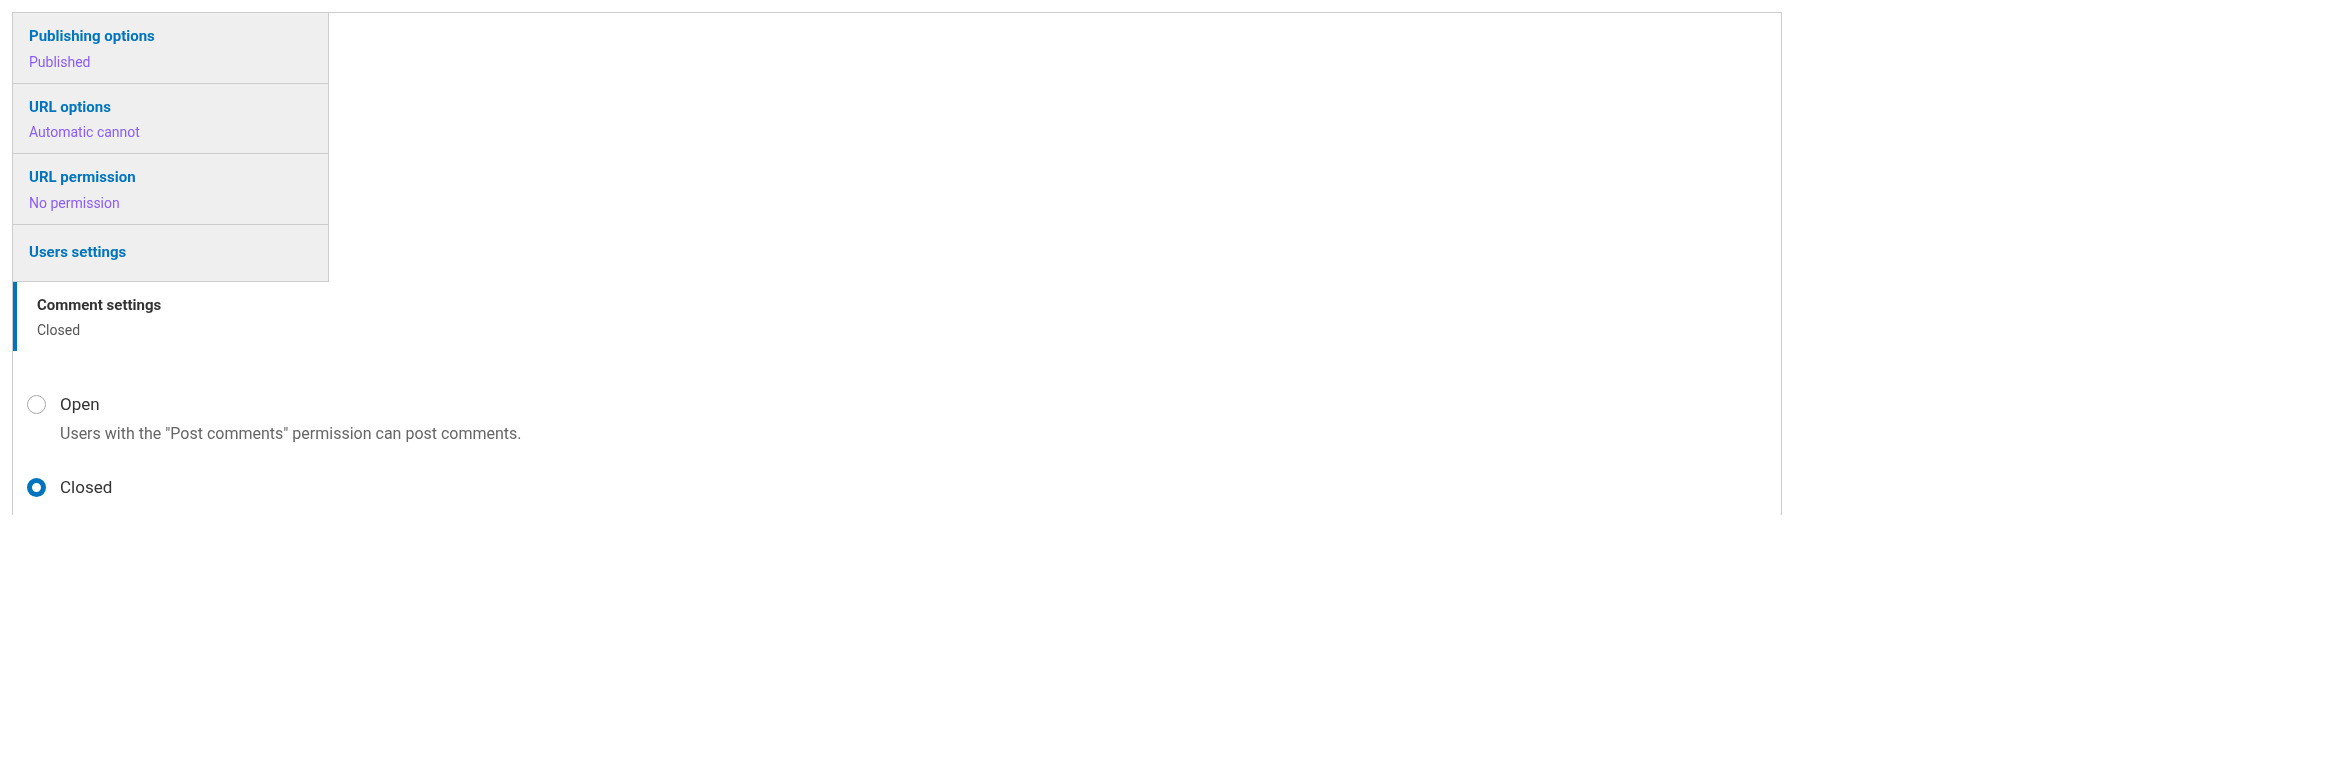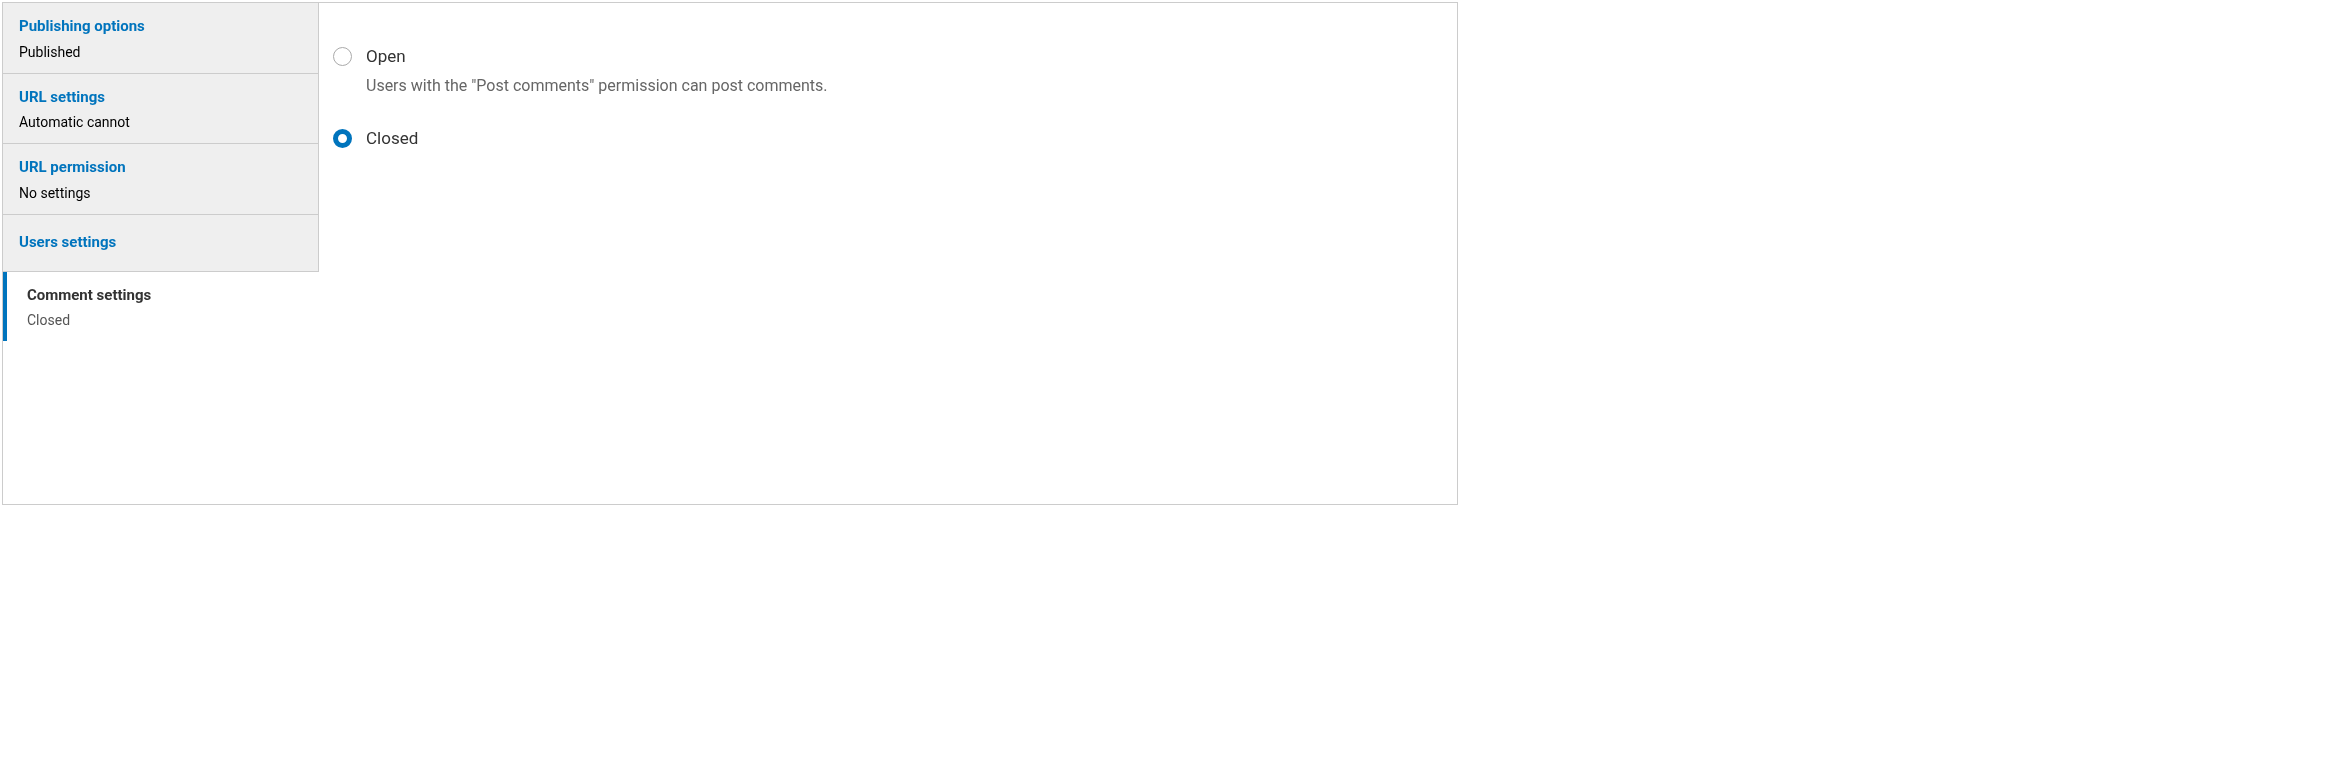--- a/index.html
+++ b/index.html
@@ -9,23 +9,24 @@
     }
     body {
       font-family: -apple-system, BlinkMacSystemFont, "Segoe UI", Roboto, "Helvetica Neue", Arial, sans-serif;
       font-size: 15px;
       color: #333;
       background: #fff;
     }
     .container {
       display: flex;
       border: 1px solid #ccc;
-      width: 1456px;
+      width: 1770px;
       height: 503px;
-      margin: 2px;
+      margin: 12px;
+      flex-direction: column;
     }
     .sidebar {
       width: 316px;
       flex-shrink: 0;
       background: #fff;
     }
     .tab {
       padding: 14px 16px 12px 16px;
       border-bottom: 1px solid #ccc;
       border-right: 1px solid #ccc;
@@ -39,21 +40,21 @@
       color: #0074bd;
       font-weight: 700;
       font-size: 15px;
       line-height: 1.3;
       margin-bottom: 6px;
     }
     .tab.no-sub .tab-title {
       margin-bottom: 0;
     }
     .tab-summary {
-      color: #000000;
+      color: #8b5cf6;
       font-size: 14px;
       line-height: 1.3;
     }
     .tab.active {
       background: #fff;
       border-left: 4px solid #0074bd;
       border-right: none;
       border-bottom: none;
       padding-left: 20px;
     }
@@ -112,27 +113,27 @@
 <div class="container">
   <div class="sidebar">
 
     <div class="tab">
       <div class="tab-title">Publishing options</div>
       <div class="tab-summary">Published</div>
     </div>
 
 
     <div class="tab">
-      <div class="tab-title">URL settings</div>
+      <div class="tab-title">URL options</div>
       <div class="tab-summary">Automatic cannot</div>
     </div>
 
     <div class="tab">
       <div class="tab-title">URL permission</div>
-      <div class="tab-summary">No settings</div>
+      <div class="tab-summary">No permission</div>
     </div>
 
     <div class="tab no-sub">
       <div class="tab-title">Users settings</div>
     </div>
 
     <div class="tab active">
       <div class="tab-title">Comment settings</div>
       <div class="tab-summary">Closed</div>
     </div>

